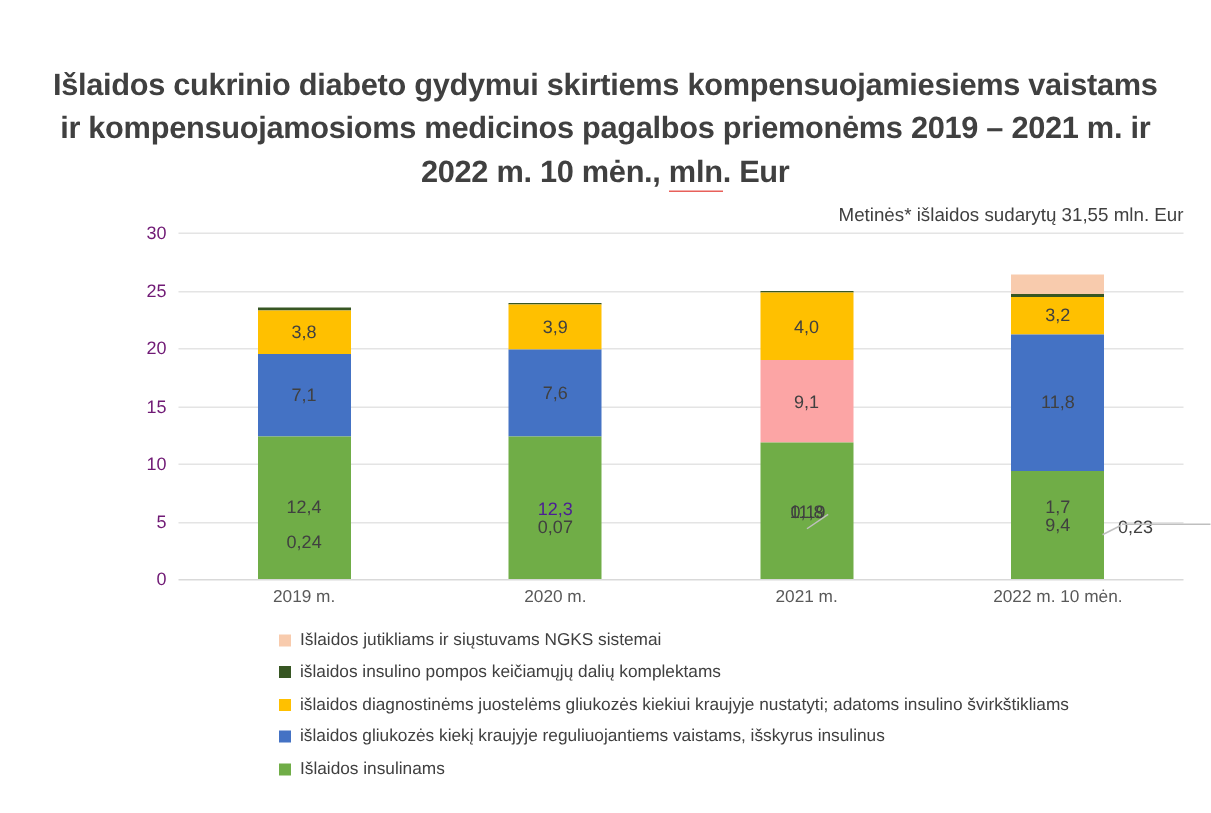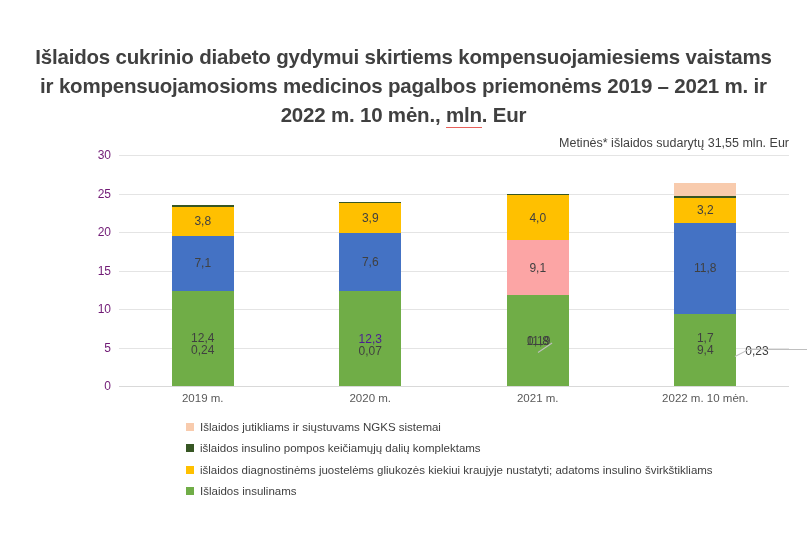--- a/index.html
+++ b/index.html
@@ -179,21 +179,21 @@
             <div class="seg" title="išlaidos diagnostinėms juostelėms gliukozės kiekiui kraujyje nustatyti; adatoms insulino švirkštikliams" style="height: 29.26px; background: rgb(255, 192, 0);">
               <span class="seg-label" style="color: rgb(64, 64, 64);">3,8</span>
             </div>
             <div class="seg" title="išlaidos gliukozės kiekį kraujyje reguliuojantiems vaistams, išskyrus insulinus" style="height: 54.67px; background: rgb(68, 114, 196);">
               <span class="seg-label" style="color: rgb(64, 64, 64);">7,1</span>
             </div>
             <div class="seg" title="Išlaidos insulinams" style="height: 95.48px; background: rgb(112, 173, 71);">
               <span class="seg-label" style="color: rgb(64, 64, 64);">12,4</span>
             </div>
           </div>
-          <div class="callout" style="bottom: 29px; left: 50%; transform: translateX(-50%);">0,24</div>
+          <div class="callout" style="bottom: 18px; left: 50%; transform: translateX(-50%);">0,24</div>
         </div>
         <div class="bar-slot">
           <div class="bar">
             <div class="seg" title="išlaidos insulino pompos keičiamųjų dalių komplektams" style="height: 1.155px; background: rgb(55, 86, 35);"></div>
             <div class="seg" title="išlaidos diagnostinėms juostelėms gliukozės kiekiui kraujyje nustatyti; adatoms insulino švirkštikliams" style="height: 30.03px; background: rgb(255, 192, 0);">
               <span class="seg-label" style="color: rgb(64, 64, 64);">3,9</span>
             </div>
             <div class="seg" title="išlaidos gliukozės kiekį kraujyje reguliuojantiems vaistams, išskyrus insulinus" style="height: 58.52px; background: rgb(68, 114, 196);">
               <span class="seg-label" style="color: rgb(64, 64, 64);">7,6</span>
             </div>
@@ -255,18 +255,22 @@
       </div>
       <div class="legend-row">
         <span class="legend-swatch" style="background: rgb(55, 86, 35);"></span>
         <span class="legend-text">išlaidos insulino pompos keičiamųjų dalių komplektams</span>
       </div>
       <div class="legend-row">
         <span class="legend-swatch" style="background: rgb(255, 192, 0);"></span>
         <span class="legend-text">išlaidos diagnostinėms juostelėms gliukozės kiekiui kraujyje nustatyti; adatoms insulino švirkštikliams</span>
       </div>
       <div class="legend-row">
+        <span class="legend-swatch" style="background: rgb(68, 114, 196);"></span>
+        <span class="legend-text">išlaidos gliukozės kiekį kraujyje reguliuojantiems vaistams, išskyrus insulinus</span>
+      </div>
+      <div class="legend-row">
         <span class="legend-swatch" style="background: rgb(112, 173, 71);"></span>
         <span class="legend-text">Išlaidos insulinams</span>
       </div>
     </div>
 
 </div>
 
 </body></html>

